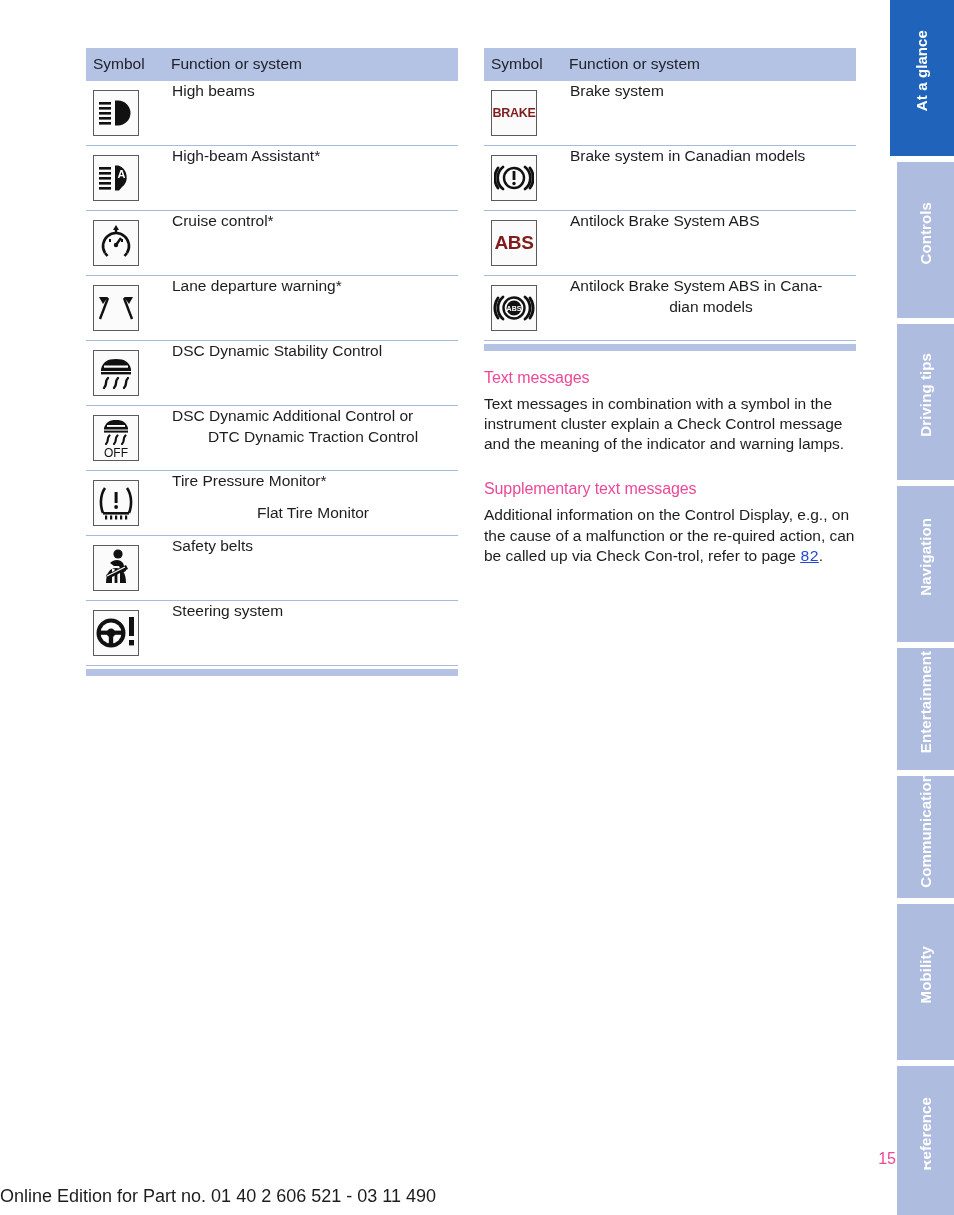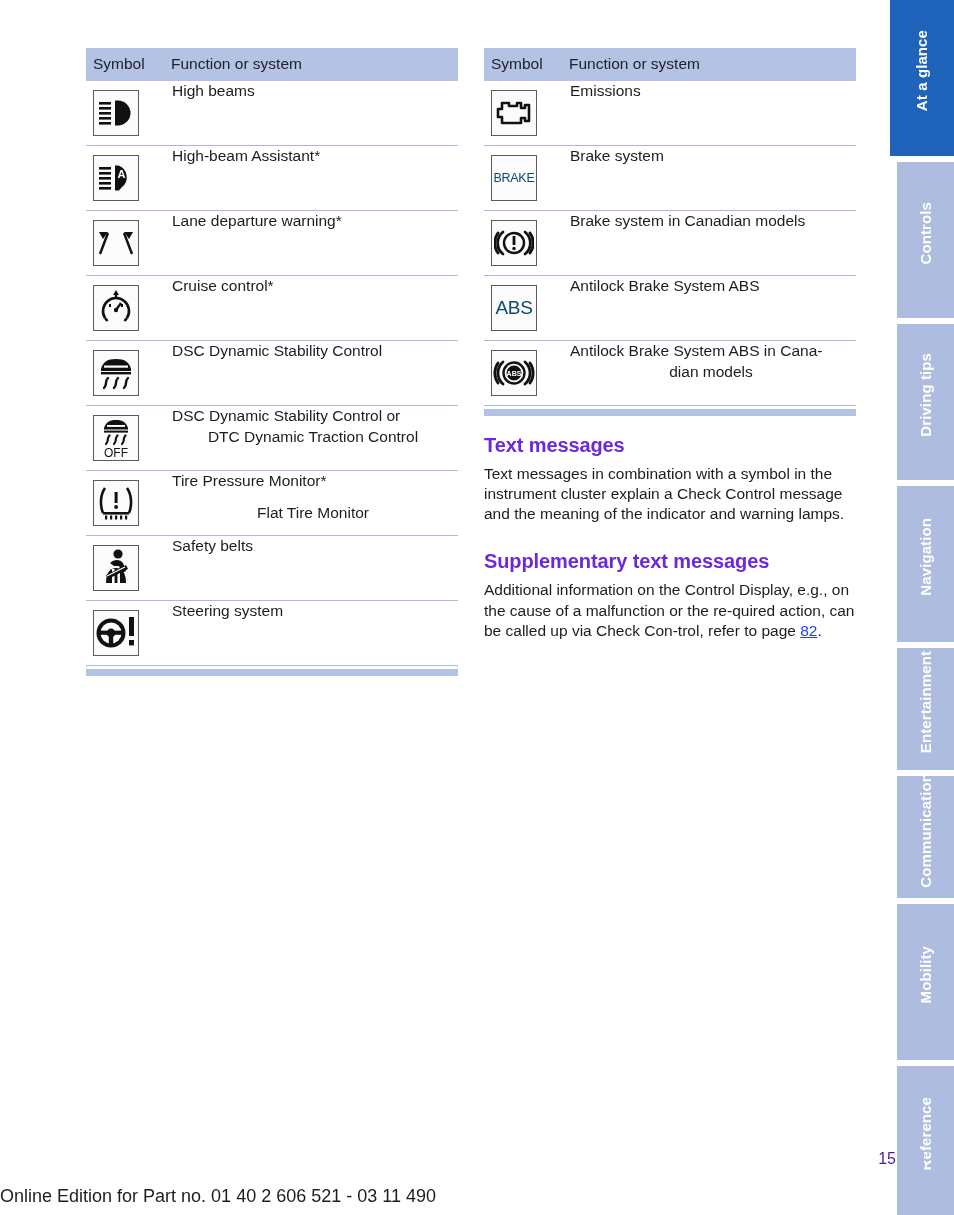--- a/index.html
+++ b/index.html
@@ -87,44 +87,44 @@
     border: 1px solid #5b5b5b;
     background: #fbfbfb;
     display: flex;
     align-items: center;
     justify-content: center;
     box-sizing: border-box;
   }
   .symbox svg { display: block; }
   .symbox .txt {
     font-family: "Liberation Sans", sans-serif;
-    font-weight: 400;
-    color: #0c4a6e;
+    font-weight: 700;
+    color: #7f1d1d;
     letter-spacing: -0.3px;
   }
   .symbox .txt.brake { font-size: 12.5px; }
   .symbox .txt.abs   { font-size: 19px; }
 
   
   .sec-h {
-    color: #6d28d9;
-    font-size: 20px;
-    font-weight: bold;
+    color: #ec4899;
+    font-size: 16px;
+    font-weight: normal;
     margin: 0 0 7px 0;
     letter-spacing: -0.1px;
   }
   .sec-h.second { margin-top: 26px; }
   .prose {
     font-size: 15.5px;
     line-height: 1.30;
     margin: 0 0 0 0;
     color: #1d1d1d;
   }
   .prose + .prose { margin-top: 11px; }
-  .xref { color: #2146d8; }
+  .xref { color: #2146d8; font-family: Liberation Mono, monospace; }
 
   .rightcol-body { margin-top: 18px; }
 
   
   .tabs {
     position: absolute;
     right: 0;
     top: 0;
     width: 64px;
     height: 1215px;
@@ -153,21 +153,21 @@
     letter-spacing: 0.1px;
     white-space: nowrap;
     line-height: 57px;
   }
   .tab.active .tab-label { line-height: 64px; }
   .page-num {
     position: absolute;
     right: 58px;
     top: 1150px;
     font-size: 16px;
-    color: #4c1d95;
+    color: #ec4899;
   }
   .page-num-bar {
     position: absolute;
     right: 30px;
     top: 1152px;
     width: 13px;
     height: 63px;
     background: #aebcdf;
   }
   .footer-text {
@@ -232,57 +232,57 @@
           </td>
           <td class="cell-fn">
             <span class="ln">High-beam Assistant*</span>
           </td>
         </tr>
 
 
         <tr>
           <td class="cell-sym">
             <div class="symbox">
-              <svg width="40" height="26" viewBox="0 0 40 26">
-                <g stroke="#111" stroke-width="2.4" fill="none">
-                  <path d="M12 3 L4 24"></path>
-                  <path d="M28 3 L36 24"></path>
-                </g>
-                <path d="M3 2 L12 2 L7 9 Z" fill="#111"></path>
-                <path d="M37 2 L28 2 L33 9 Z" fill="#111"></path>
-              </svg>
-            </div>
-          </td>
-          <td class="cell-fn">
-            <span class="ln">Lane departure warning*</span>
-          </td>
-        </tr>
-
-        <tr>
-          <td class="cell-sym">
-            <div class="symbox">
               <svg width="34" height="36" viewBox="0 0 34 36">
                 <g fill="none" stroke="#111" stroke-width="2.6">
                   <path d="M6 28 A13 13 0 1 1 28 28"></path>
                   <path d="M6 28 L8.5 31"></path>
                   <path d="M28 28 L25.5 31"></path>
                 </g>
                 <g stroke="#111" stroke-width="2" fill="none">
                   <path d="M11 14 L11 17"></path>
                   <path d="M23 14 L23 17"></path>
                 </g>
                 <path d="M17 20 L22 13" stroke="#111" stroke-width="2.4" fill="none"></path>
                 <circle cx="17" cy="20" r="2.2" fill="#111"></circle>
                 <path d="M17 0 L20 5 L14 5 Z" fill="#111"></path>
                 <rect x="15.8" y="4" width="2.4" height="5" fill="#111"></rect>
               </svg>
             </div>
           </td>
           <td class="cell-fn">
             <span class="ln">Cruise control*</span>
+          </td>
+        </tr>
+
+        <tr>
+          <td class="cell-sym">
+            <div class="symbox">
+              <svg width="40" height="26" viewBox="0 0 40 26">
+                <g stroke="#111" stroke-width="2.4" fill="none">
+                  <path d="M12 3 L4 24"></path>
+                  <path d="M28 3 L36 24"></path>
+                </g>
+                <path d="M3 2 L12 2 L7 9 Z" fill="#111"></path>
+                <path d="M37 2 L28 2 L33 9 Z" fill="#111"></path>
+              </svg>
+            </div>
+          </td>
+          <td class="cell-fn">
+            <span class="ln">Lane departure warning*</span>
           </td>
         </tr>
 
         <tr>
           <td class="cell-sym">
             <div class="symbox">
               <svg width="38" height="34" viewBox="0 0 38 34">
                 <g fill="#111">
                   <path d="M4 13 C6 6 10 3 19 3 C28 3 32 6 34 13 L34 15 L4 15 Z"></path>
                 </g>
@@ -313,21 +313,21 @@
                 <g fill="none" stroke="#111" stroke-width="2.2" stroke-linecap="round">
                   <path d="M9 27 C12.5 23.5 9 22 12.5 18.5"></path>
                   <path d="M17 27 C20.5 23.5 17 22 20.5 18.5"></path>
                   <path d="M25 27 C28.5 23.5 25 22 28.5 18.5"></path>
                 </g>
                 <text x="19" y="40" font-family="Liberation Sans, sans-serif" font-size="12" fill="#111" text-anchor="middle">OFF</text>
               </svg>
             </div>
           </td>
           <td class="cell-fn">
-            <span class="ln">DSC Dynamic Stability Control or</span>
+            <span class="ln">DSC Dynamic Additional Control or</span>
             <span class="ln">DTC Dynamic Traction Control</span>
           </td>
         </tr>
 
         <tr>
           <td class="cell-sym">
             <div class="symbox">
               <svg width="38" height="34" viewBox="0 0 38 34">
                 <g fill="none" stroke="#111" stroke-width="2.6">
                   <path d="M8 2 C3 9 3 20 6 27"></path>
@@ -398,32 +398,20 @@
   <div class="col-right">
     <table class="sym-table">
       <thead>
         <tr>
           <th class="th-sym">Symbol</th>
           <th class="th-fn">Function or system</th>
         </tr>
       </thead>
       <tbody>
 
-        <tr>
-          <td class="cell-sym">
-            <div class="symbox">
-              <svg width="38" height="28" viewBox="0 0 38 28">
-                <path d="M11 4 L14 4 L14 7 L22 7 L22 4 L26 4 L26 9 L30 9 L30 6 L34 6 L34 22 L30 22 L30 19 L26 19 L26 24 L7 24 L7 18 L3 18 L3 10 L7 10 L7 4 Z" fill="none" stroke="#111" stroke-width="2.6" stroke-linejoin="round"></path>
-              </svg>
-            </div>
-          </td>
-          <td class="cell-fn">
-            <span class="ln">Emissions</span>
-          </td>
-        </tr>
 
         <tr>
           <td class="cell-sym">
             <div class="symbox">
               <span class="txt brake">BRAKE</span>
             </div>
           </td>
           <td class="cell-fn">
             <span class="ln">Brake system</span>
           </td>

